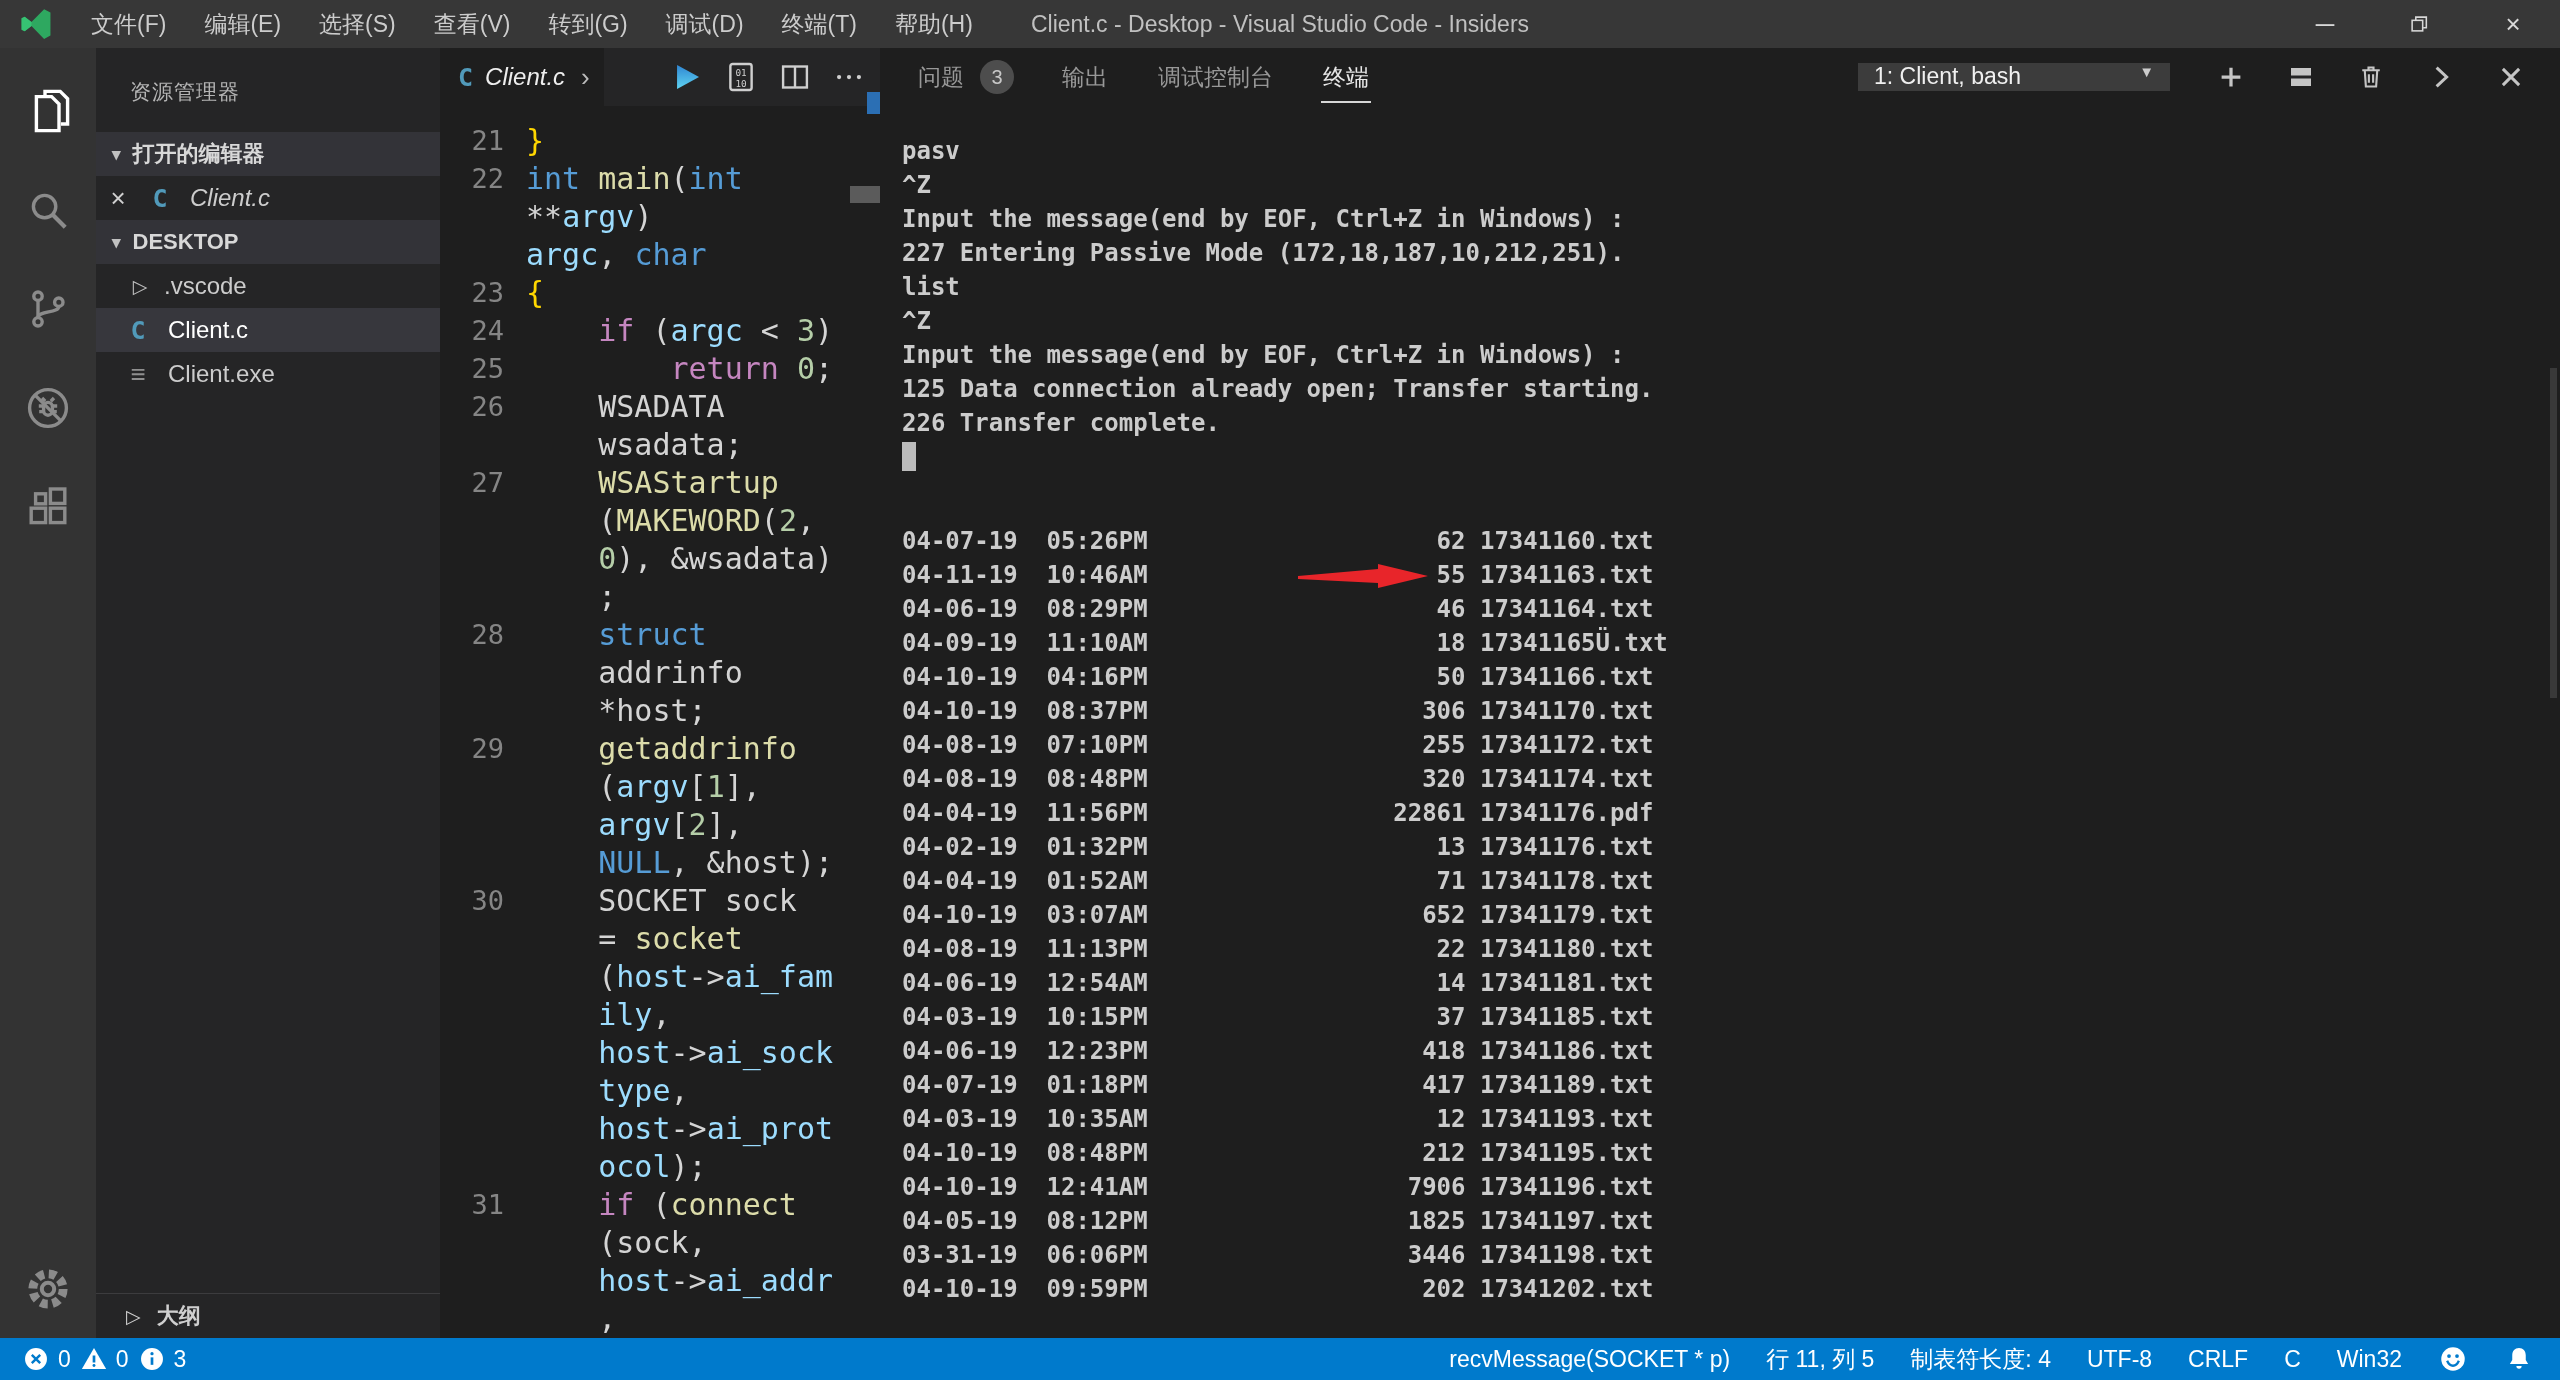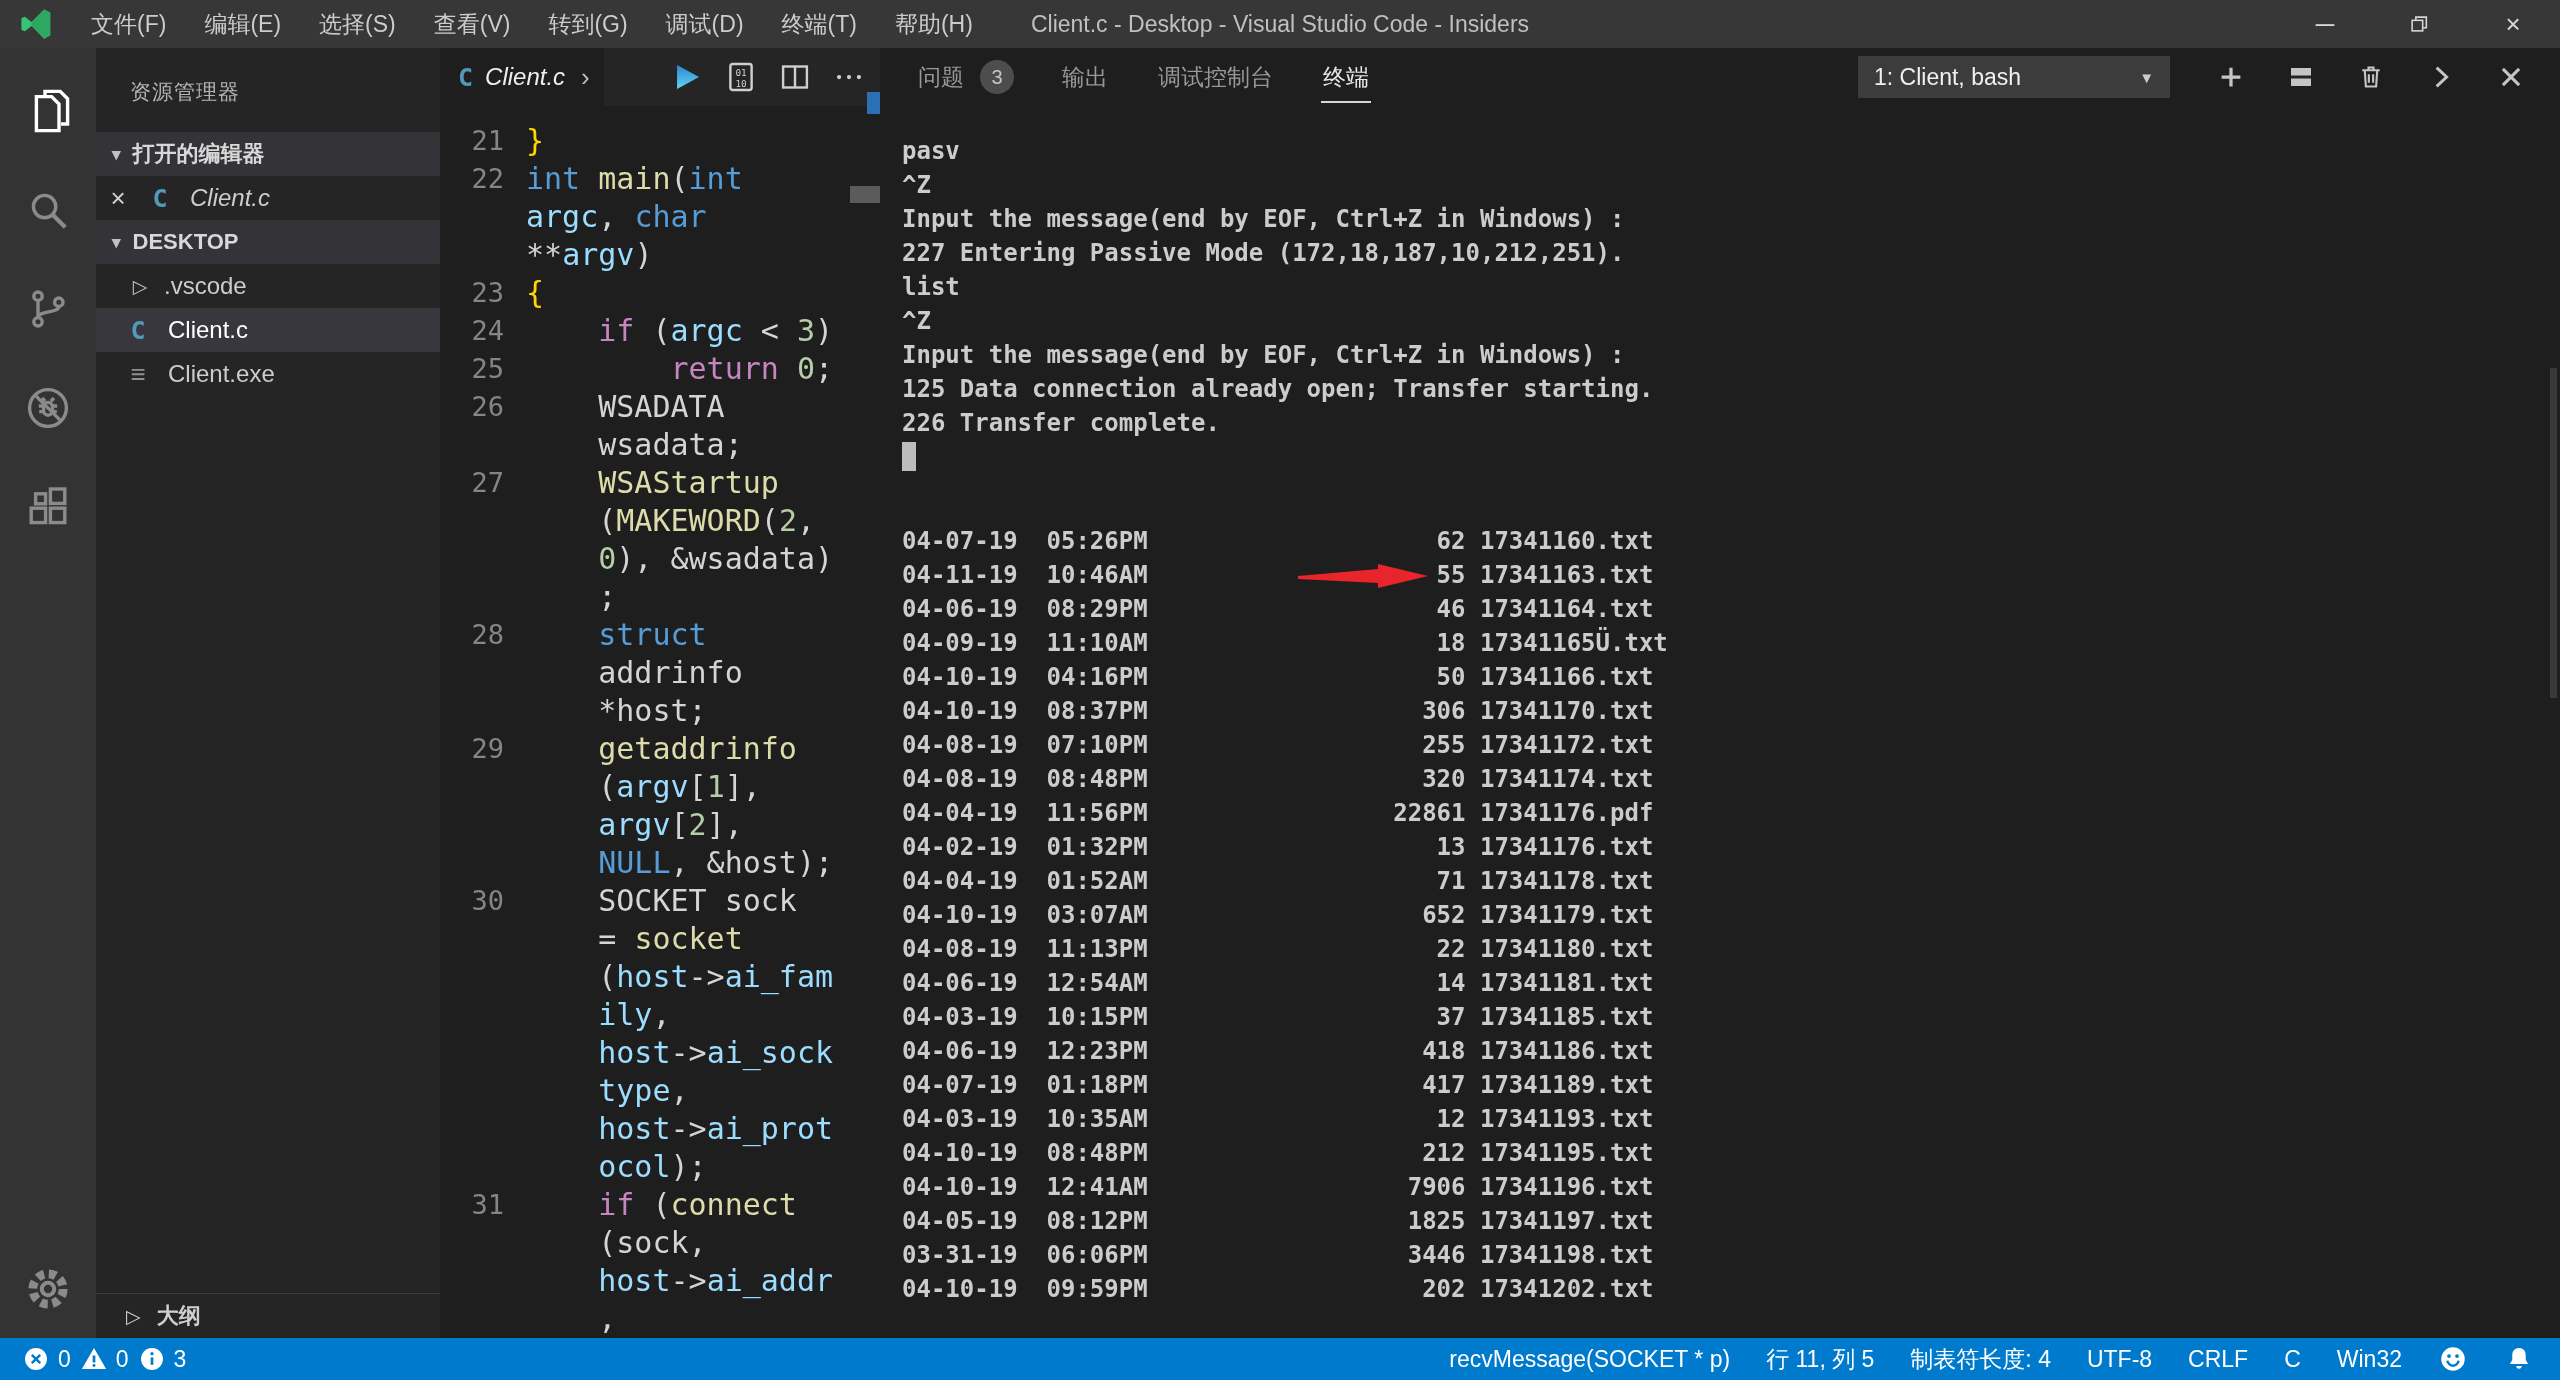--- a/index.html
+++ b/index.html
@@ -63,22 +63,22 @@
   
   .panel{position:absolute;top:48px;left:880px;right:0;bottom:42px;background:#1e1e1e;}
   .panel-tabs{height:58px;display:flex;align-items:center;padding-left:36px;gap:46px;}
   .ptab{display:flex;align-items:center;gap:14px;font-size:23px;color:#989898;height:58px;}
   .ptab .plabel{padding:10px 2px 8px;border-bottom:2px solid transparent;}
   .ptab.active{color:#e7e7e7;}
   .ptab.active .plabel{border-bottom-color:#d7d7d7;}
   .badge{background:#4d4d4d;color:#c8c8c8;border-radius:50%;width:34px;height:34px;
          display:flex;align-items:center;justify-content:center;font-size:20px;}
   .panel-actions{margin-left:auto;display:flex;align-items:center;gap:40px;padding-right:34px;}
-  .term-select{width:312px;height:42px;background:#3c3c3c;color:#f0f0f0;font-size:23px;
-               display:flex;align-items:center;justify-content:space-between;padding:0 16px;box-sizing:border-box;margin-right:6px;}
+  .term-select{width:312px;height:28px;background:#3c3c3c;color:#f0f0f0;font-size:23px;
+               display:flex;justify-content:space-between;padding:0 16px;box-sizing:border-box;margin-right:6px;}
   .term-select .caret{font-size:15px;color:#cccccc;}
   .pa-icon{color:#c5c5c5;}
   .pa-icon svg{width:30px;height:30px;}
   .terminal{position:absolute;top:58px;left:0;right:0;bottom:0;padding:28px 0 0 22px;
             font-family:"DejaVu Sans Mono",monospace;font-size:24px;line-height:34px;color:#cccccc;overflow:hidden;}
   .tline{height:34px;white-space:pre;font-weight:bold;}
   .cursor{display:inline-block;width:14px;height:29px;background:#bcbcbc;vertical-align:-6px;}
   .listing{margin-top:16px;}
   .red-arrow{position:absolute;left:418px;top:455px;}
   .term-scroll{position:absolute;right:3px;top:262px;width:7px;height:330px;background:#454545;opacity:.7;}
@@ -250,25 +250,25 @@
       <div class="eline">
         <span class="ln">21</span>
         <span class="ecode"><span class="tk-b">}</span></span>
       </div>
       <div class="eline">
         <span class="ln">22</span>
         <span class="ecode"><span class="tk-k">int</span><span class="tk-p"> </span><span class="tk-f">main</span><span class="tk-p">(</span><span class="tk-k">int</span></span>
       </div>
       <div class="eline">
         <span class="ln"></span>
+        <span class="ecode"><span class="tk-p">**</span><span class="tk-v">argv</span><span class="tk-p">)</span></span>
+      </div>
+      <div class="eline">
+        <span class="ln"></span>
         <span class="ecode"><span class="tk-v">argc</span><span class="tk-p">, </span><span class="tk-k">char</span></span>
-      </div>
-      <div class="eline">
-        <span class="ln"></span>
-        <span class="ecode"><span class="tk-p">**</span><span class="tk-v">argv</span><span class="tk-p">)</span></span>
       </div>
       <div class="eline">
         <span class="ln">23</span>
         <span class="ecode"><span class="tk-b">{</span></span>
       </div>
       <div class="eline">
         <span class="ln">24</span>
         <span class="ecode"><span class="tk-p">    </span><span class="tk-c">if</span><span class="tk-p"> (</span><span class="tk-v">argc</span><span class="tk-p"> &lt; </span><span class="tk-n2">3</span><span class="tk-p">)</span></span>
       </div>
       <div class="eline">

